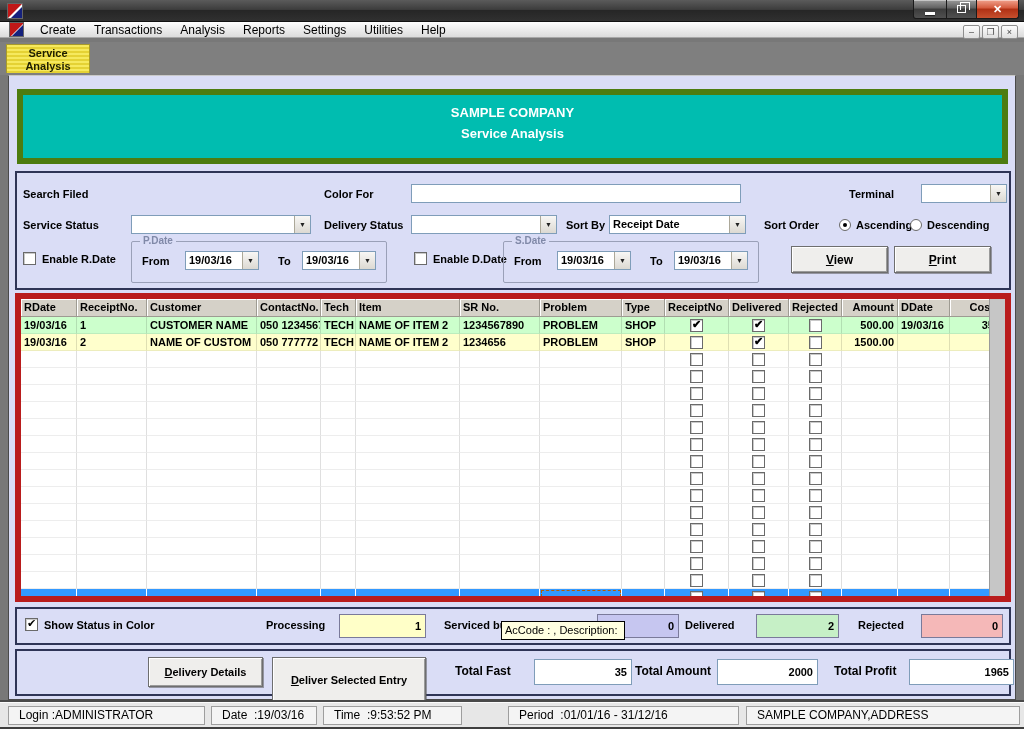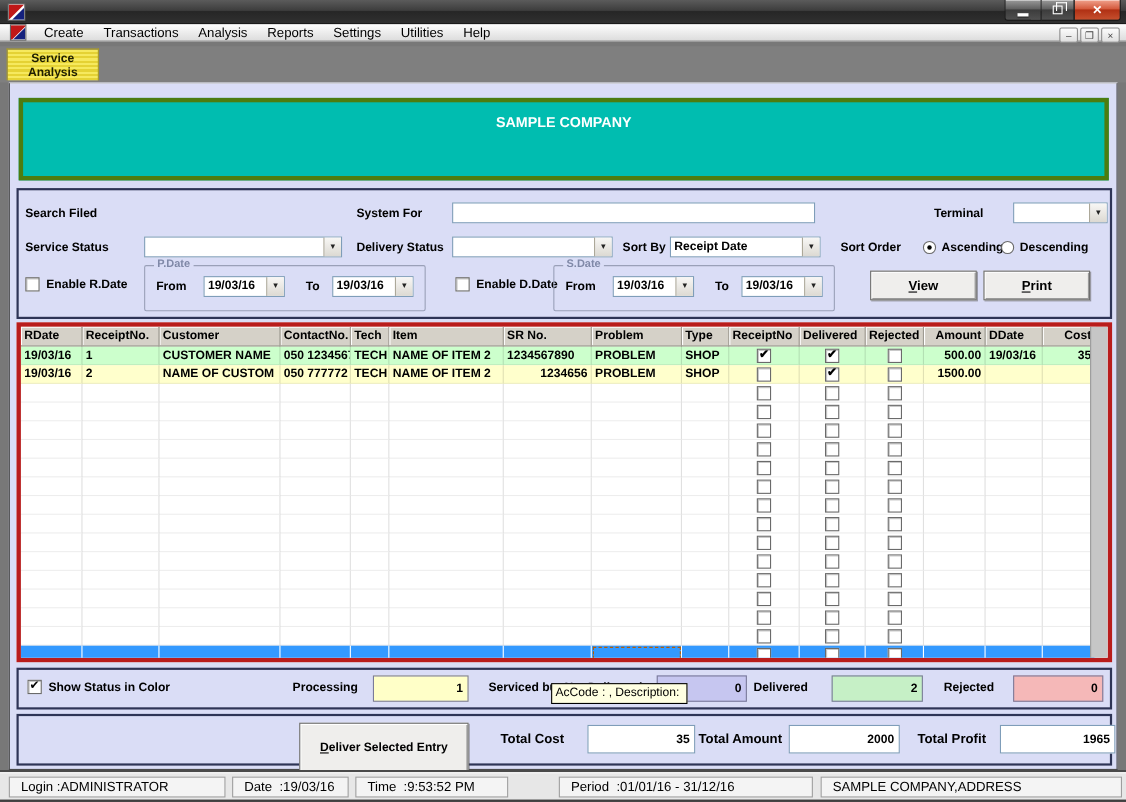--- a/index.html
+++ b/index.html
@@ -48,21 +48,21 @@
   .svc-tab { position:absolute; left:6px; top:2px; width:84px; height:29px;
     background:repeating-linear-gradient(180deg,#f6e95e 0 2px,#e5d234 2px 4px);
     border:1px solid #a89a2a; border-bottom:none; text-align:center;
     font-size:11px; font-weight:bold; color:#1e1e00; line-height:13px; padding-top:2px; }
 
   
   .form { position:absolute; left:8px; top:75px; width:1008px; height:625px;
     background:#daddf6; border:1px solid #4a4a4a; border-top:1px solid #c9c9c9; }
 
   .banner { position:absolute; left:8px; top:13px; width:991px; height:75px;
-    background:#00bdb0; border:4px solid #4d7c0f; text-align:center; color:#fff;
+    background:#00bdb0; border:6px solid #4d7c0f; text-align:center; color:#fff;
     font-weight:bold; font-size:13px; padding-top:7px; }
   .banner div { line-height:21px; }
 
   .panel { position:absolute; background:#daddf6; border:2px solid #2e3456; }
   .filter-panel { left:6px; top:95px; width:996px; height:119px; }
   .lbl { position:absolute; font-size:11px; font-weight:bold; color:#000; white-space:nowrap; }
 
   .combo { position:absolute; height:19px; background:#fff; border:1px solid #7f9db9; display:flex; }
   .combo-val { flex:1; font-size:11px; font-weight:bold; line-height:17px; padding-left:3px;
     overflow:hidden; white-space:nowrap; }
@@ -84,21 +84,21 @@
     font-size:10px; font-weight:bold; color:#8089a8; padding:0 3px; }
 
   .btn { position:absolute; background:#efeeec; border:1px solid #6e6e6e;
     box-shadow:inset 1px 1px 0 #fff, inset -1px -1px 0 #9a9a9a, 1px 1px 0 #55555588;
     font-size:12px; font-weight:bold; color:#000; display:flex; align-items:center;
     justify-content:center; }
   .btn u { text-decoration:underline; }
 
   
   .grid { position:absolute; left:6px; top:217px; width:996px; height:309px;
-    background:#fff; border:4px solid #b91c1c; overflow:hidden; }
+    background:#fff; border:6px solid #b91c1c; overflow:hidden; }
   .g-header { display:flex; height:18px; background:#d5d1c8; width:977px; }
   .g-hcell { border-right:1px solid #9e9b92; border-bottom:1px solid #9e9b92;
     box-shadow:inset 1px 1px 0 #fff; font-size:11px; font-weight:bold; line-height:17px;
     padding:0 3px; overflow:hidden; white-space:nowrap; flex-shrink:0; }
   .g-row { display:flex; height:17px; width:977px; }
   .g-cell { border-right:1px solid rgba(0,0,0,.12); border-bottom:1px solid rgba(0,0,0,.07);
     font-size:11px; font-weight:bold; line-height:16px; padding:0 3px; overflow:hidden;
     white-space:nowrap; flex-shrink:0; position:relative; }
   .g-cell.ralign { text-align:right; }
   .g-cell.cbcell { display:flex; align-items:center; justify-content:center; }
@@ -186,26 +186,27 @@
   <div class="svc-tab">
     <div>Service</div>
     <div>Analysis</div>
   </div>
 </div>
 
 <div class="form">
 
   <div class="banner">
     <div>SAMPLE COMPANY</div>
+    <div>Service Analysis</div>
   </div>
 
   <div class="panel filter-panel">
 
     <span class="lbl" style="left:6px;top:15px">Search Filed</span>
-    <span class="lbl" style="left:307px;top:15px">System For</span>
+    <span class="lbl" style="left:307px;top:15px">Color For</span>
     <div class="tinput" style="left:394px;top:11px;width:330px"></div>
     <span class="lbl" style="left:832px;top:15px">Terminal</span>
     <div class="combo" style="left:904px;top:11px;width:86px">
       <span class="combo-val"></span>
       <span class="combo-arrow">▼</span>
     </div>
 
     <span class="lbl" style="left:6px;top:46px">Service Status</span>
     <div class="combo" style="left:114px;top:42px;width:180px">
       <span class="combo-val"></span>
@@ -307,21 +308,21 @@
           <div class="g-cell" style="width: 52px;">19/03/16</div>
           <div class="g-cell ralign" style="width: 48px;">35</div>
         </div>
         <div class="g-row row-yellow">
           <div class="g-cell" style="width: 56px;">19/03/16</div>
           <div class="g-cell" style="width: 70px;">2</div>
           <div class="g-cell" style="width: 110px;">NAME OF CUSTOM</div>
           <div class="g-cell" style="width: 64px;">050 777772</div>
           <div class="g-cell" style="width: 35px;">TECH</div>
           <div class="g-cell" style="width: 104px;">NAME OF ITEM 2</div>
-          <div class="g-cell" style="width: 80px; text-align: right;">1234656</div>
+          <div class="g-cell" style="width: 80px;">1234656</div>
           <div class="g-cell" style="width: 82px;">PROBLEM</div>
           <div class="g-cell" style="width: 43px;">SHOP</div>
           <div class="g-cell cbcell" style="width: 64px;">
             <span class="cb gcb"></span>
           </div>
           <div class="g-cell cbcell" style="width: 60px;">
             <span class="cb gcb checked"></span>
           </div>
           <div class="g-cell cbcell" style="width: 53px;">
             <span class="cb gcb"></span>
@@ -687,24 +688,27 @@
     <span class="lbl" style="left:427px;top:10px">Serviced but Not Delivered</span>
     <div class="sfield" style="left:580px;width:82px;background:#c6c6f0">0</div>
     <span class="lbl" style="left:668px;top:10px">Delivered</span>
     <div class="sfield" style="left:739px;width:83px;background:#c6f0c6">2</div>
     <span class="lbl" style="left:841px;top:10px">Rejected</span>
     <div class="sfield" style="left:904px;width:82px;background:#f5b8b8">0</div>
     <div class="tooltip">AcCode : , Description:</div>
   </div>
 
   <div class="panel actions-panel">
+    <div class="btn" style="left:131px;top:6px;width:115px;height:30px;font-size:11px">
+        <span><u>D</u>elivery Details</span>
+      </div>
     <div class="btn" style="left:255px;top:6px;width:154px;height:46px;font-size:11px">
         <span><u>D</u>eliver Selected Entry</span>
       </div>
-    <span class="lbl" style="left:438px;top:13px">Total Cost</span>
+    <span class="lbl" style="left:438px;top:13px">Total Fast</span>
     <div class="tfield" style="left:517px;width:98px">35</div>
     <span class="lbl" style="left:618px;top:13px">Total Amount</span>
     <div class="tfield" style="left:700px;width:101px">2000</div>
     <span class="lbl" style="left:817px;top:13px">Total Profit</span>
     <div class="tfield" style="left:892px;width:105px">1965</div>
   </div>
 </div>
 
 <div class="statusbar">
   <div id="sb-sections">

